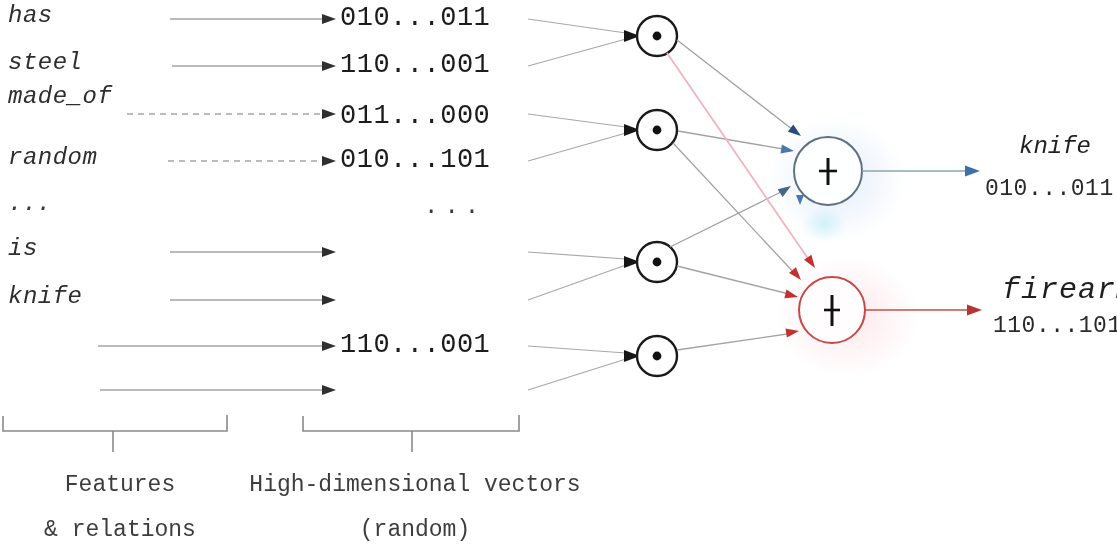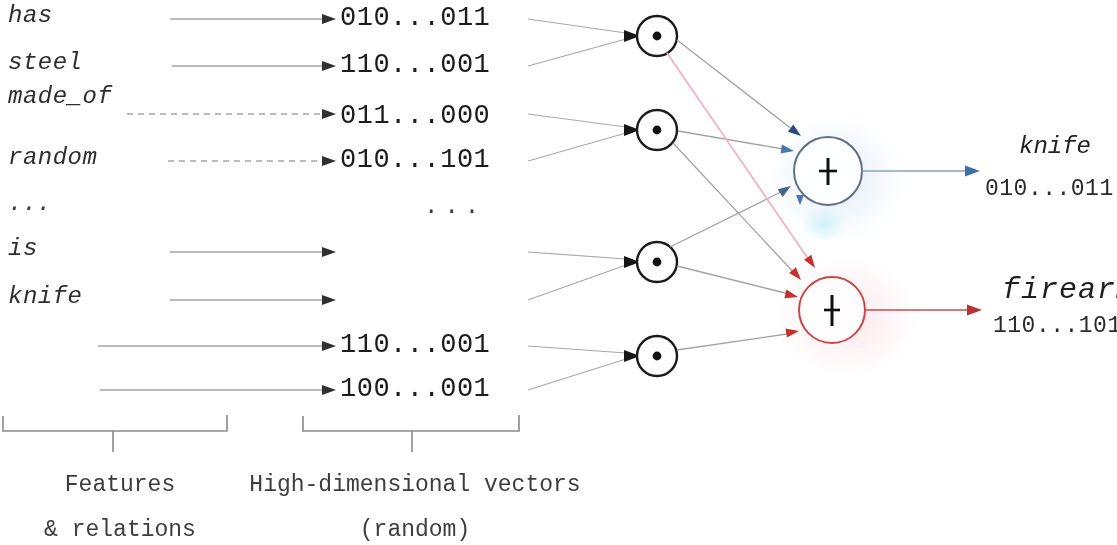--- a/index.html
+++ b/index.html
@@ -149,21 +149,20 @@
   <div class="abs dots-left">...</div>
   <div class="abs feature-word" style="top:233px">is</div>
   <div class="abs feature-word" style="top:281px">knife</div>
 
   <div class="abs vector-text" style="top:2px">010...011</div>
   <div class="abs vector-text" style="top:49px">110...001</div>
   <div class="abs vector-text" style="top:100px">011...000</div>
   <div class="abs vector-text" style="top:144px">010...101</div>
   <div class="abs dots-vec">...</div>
   <div class="abs vector-text" style="top:329px">110...001</div>
-  <div class="abs vector-text" style="top:373px">100...001</div>
 
   <div class="abs out-label" style="left:993px;top:133px;width:124px;text-align:center;">knife</div>
   <div class="abs out-vec" style="left:985px;top:176px;width:124px;text-align:center;">010...011</div>
   <div class="abs out-label" style="left:1002px;top:273px;font-size:30px;letter-spacing:1px;">firearm</div>
   <div class="abs out-vec" style="left:993px;top:313px;">110...101</div>
 
   <div class="abs caption" style="left:28px;top:463px;width:184px;">Features
 &amp; relations</div>
   <div class="abs caption" style="left:243px;top:463px;width:344px;">High-dimensional vectors
 (random)</div>

